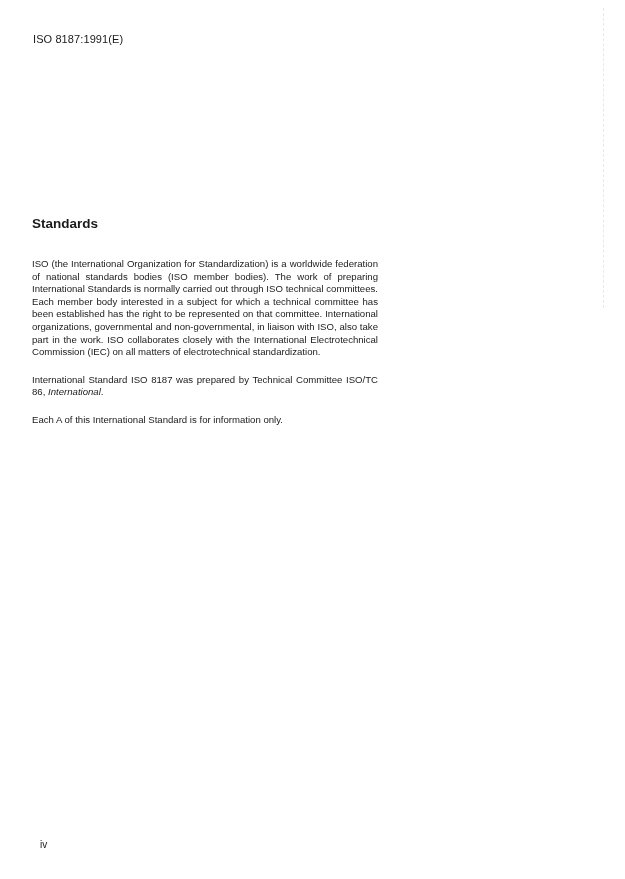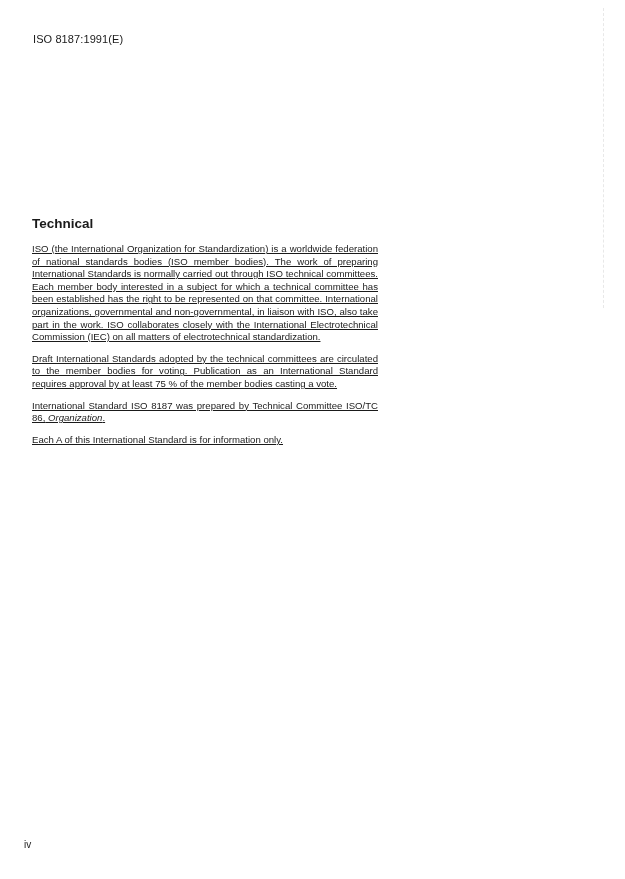--- a/index.html
+++ b/index.html
@@ -3,32 +3,31 @@
   <meta charset="utf-8">
   <style>
     html, body { margin: 0; padding: 0; background: #ffffff; }
     body { width: 625px; height: 879px; position: relative; overflow: hidden;
            font-family: "Liberation Sans", sans-serif; color: #1a1a1a; }
     .header { position: absolute; left: 33px; top: 33px; font-size: 11px; font-weight: normal; letter-spacing: 0.1px; }
     .edge-line { position: absolute; left: 603px; top: 8px; width: 1px; height: 300px;
                  border-left: 1px dashed #e8e8e8; }
     .title { position: absolute; left: 32px; top: 216px; font-size: 13.5px; font-weight: bold; }
     .content { position: absolute; left: 32px; top: 243px; width: 346px; font-size: 9.6px; line-height: 12.6px; }
-    .content p { margin: 0 0 9px 0; text-align: justify; text-decoration: underline; }
+    .content p { margin: 15px 0 9px 0; text-align: justify; }
     .content em { font-style: italic; }
-    .page-num { position: absolute; left: 24px; top: 839px; font-size: 10px; }
+    .page-num { position: absolute; left: 40px; top: 839px; font-size: 10px; }
   </style>
 </head>
 <body>
 
 <div class="header">ISO 8187:1991(E)</div>
 <div class="edge-line"></div>
 
-<div class="title">Technical</div>
+<div class="title">Standards</div>
 
 <div class="content">
   <p>ISO (the International Organization for Standardization) is a worldwide federation of national standards bodies (ISO member bodies). The work of preparing International Standards is normally carried out through ISO technical committees. Each member body interested in a subject for which a technical committee has been established has the right to be represented on that committee. International organizations, governmental and non-governmental, in liaison with ISO, also take part in the work. ISO collaborates closely with the International Electrotechnical Commission (IEC) on all matters of electrotechnical standardization.</p>
-  <p>Draft International Standards adopted by the technical committees are circulated to the member bodies for voting. Publication as an International Standard requires approval by at least 75 % of the member bodies casting a vote.</p>
-  <p><span>International Standard ISO 8187 was prepared by Technical Committee ISO/TC 86,</span> <em>Organization</em><span>.</span></p>
+  <p><span>International Standard ISO 8187 was prepared by Technical Committee ISO/TC 86,</span> <em>International</em><span>.</span></p>
   <p>Each A of this International Standard is for information only.</p>
 </div>
 
 <div class="page-num">iv</div>
 
 </body></html>

